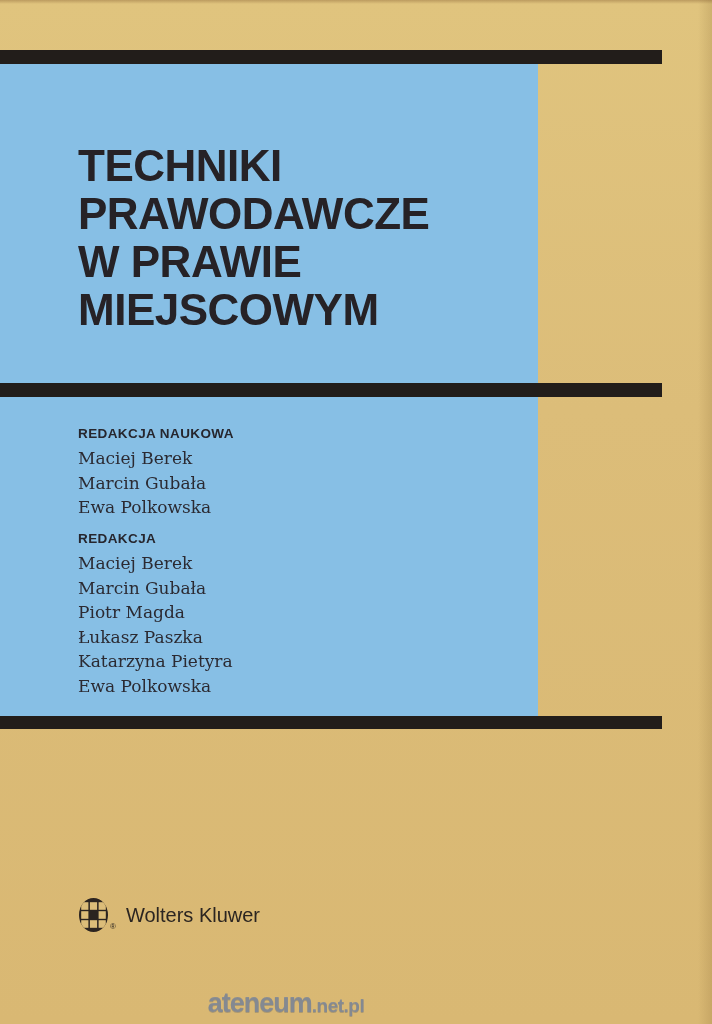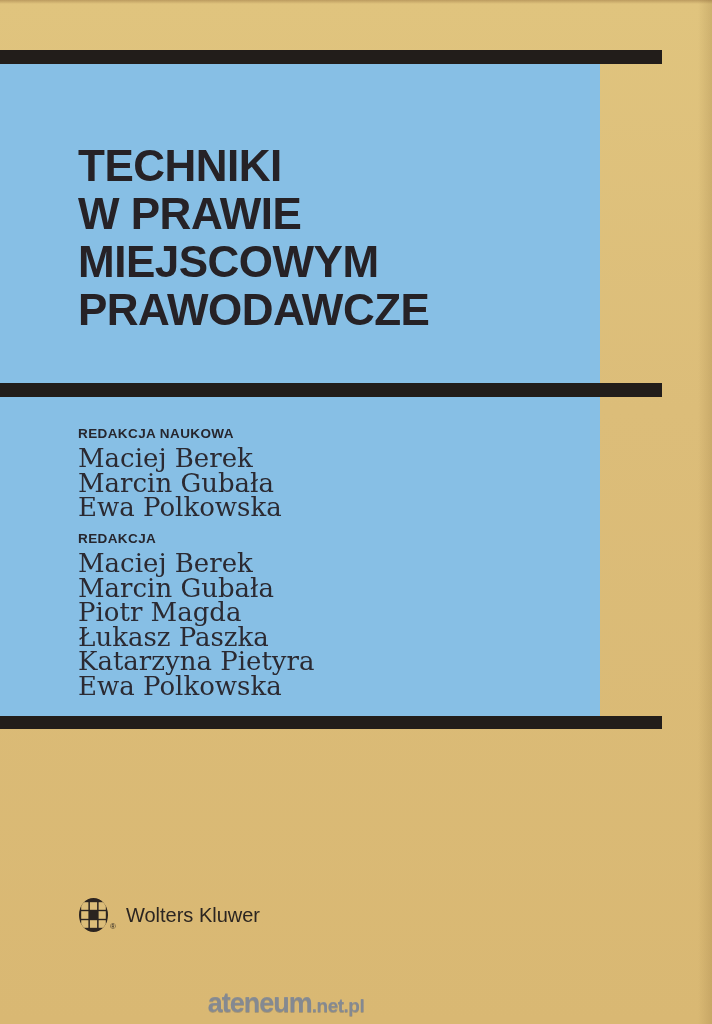--- a/index.html
+++ b/index.html
@@ -38,21 +38,21 @@
     height: 14px;
     background: #221d1a;
   }
   .bar-top    { top: 50px; }
   .bar-middle { top: 383px; }
   .bar-bottom { top: 716px; height: 13px; }
 
   .panel {
     position: absolute;
     left: 0;
-    width: 600px;
+    width: 538px;
     background: #87bfe5;
   }
   .panel-title { top: 64px;  height: 319px; }
   .panel-names { top: 397px; height: 319px; padding-left: 36px; }
 
   .title-block {
     position: absolute;
     left: 78px;
     top: 78px;
     color: #262226;
@@ -71,21 +71,21 @@
     letter-spacing: 0.4px;
   }
   .heading-redakcja { top: 29px; }
   .heading-autorzy  { top: 134px; }
 
   .name-list {
     position: absolute;
     left: 78px;
     color: #2b2a32;
     font-family: "DejaVu Serif", "Liberation Serif", serif;
-    font-size: 26px;
+    font-size: 17px;
     line-height: 24.5px;
   }
   .list-editors { top: 49px; }
   .list-authors { top: 154px; }
 
   .publisher {
     position: absolute;
     left: 78px;
     top: 896px;
     display: flex;
@@ -129,22 +129,22 @@
 </head>
 <body>
 
 <div class="cover">
 
   <div class="bar bar-top"></div>
 
   <div class="panel panel-title">
     <div class="title-block">
       <div>TECHNIKI</div>
+      <div>PRAWODAWCZE</div>
       <div>W PRAWIE MIEJSCOWYM</div>
-      <div>PRAWODAWCZE</div>
     </div>
   </div>
 
   <div class="bar bar-middle"></div>
 
   <div class="panel panel-names">
     <div class="section-heading heading-redakcja">REDAKCJA NAUKOWA</div>
     <div class="name-list list-editors">
       <div>Maciej Berek</div>
       <div>Marcin Gubała</div>

